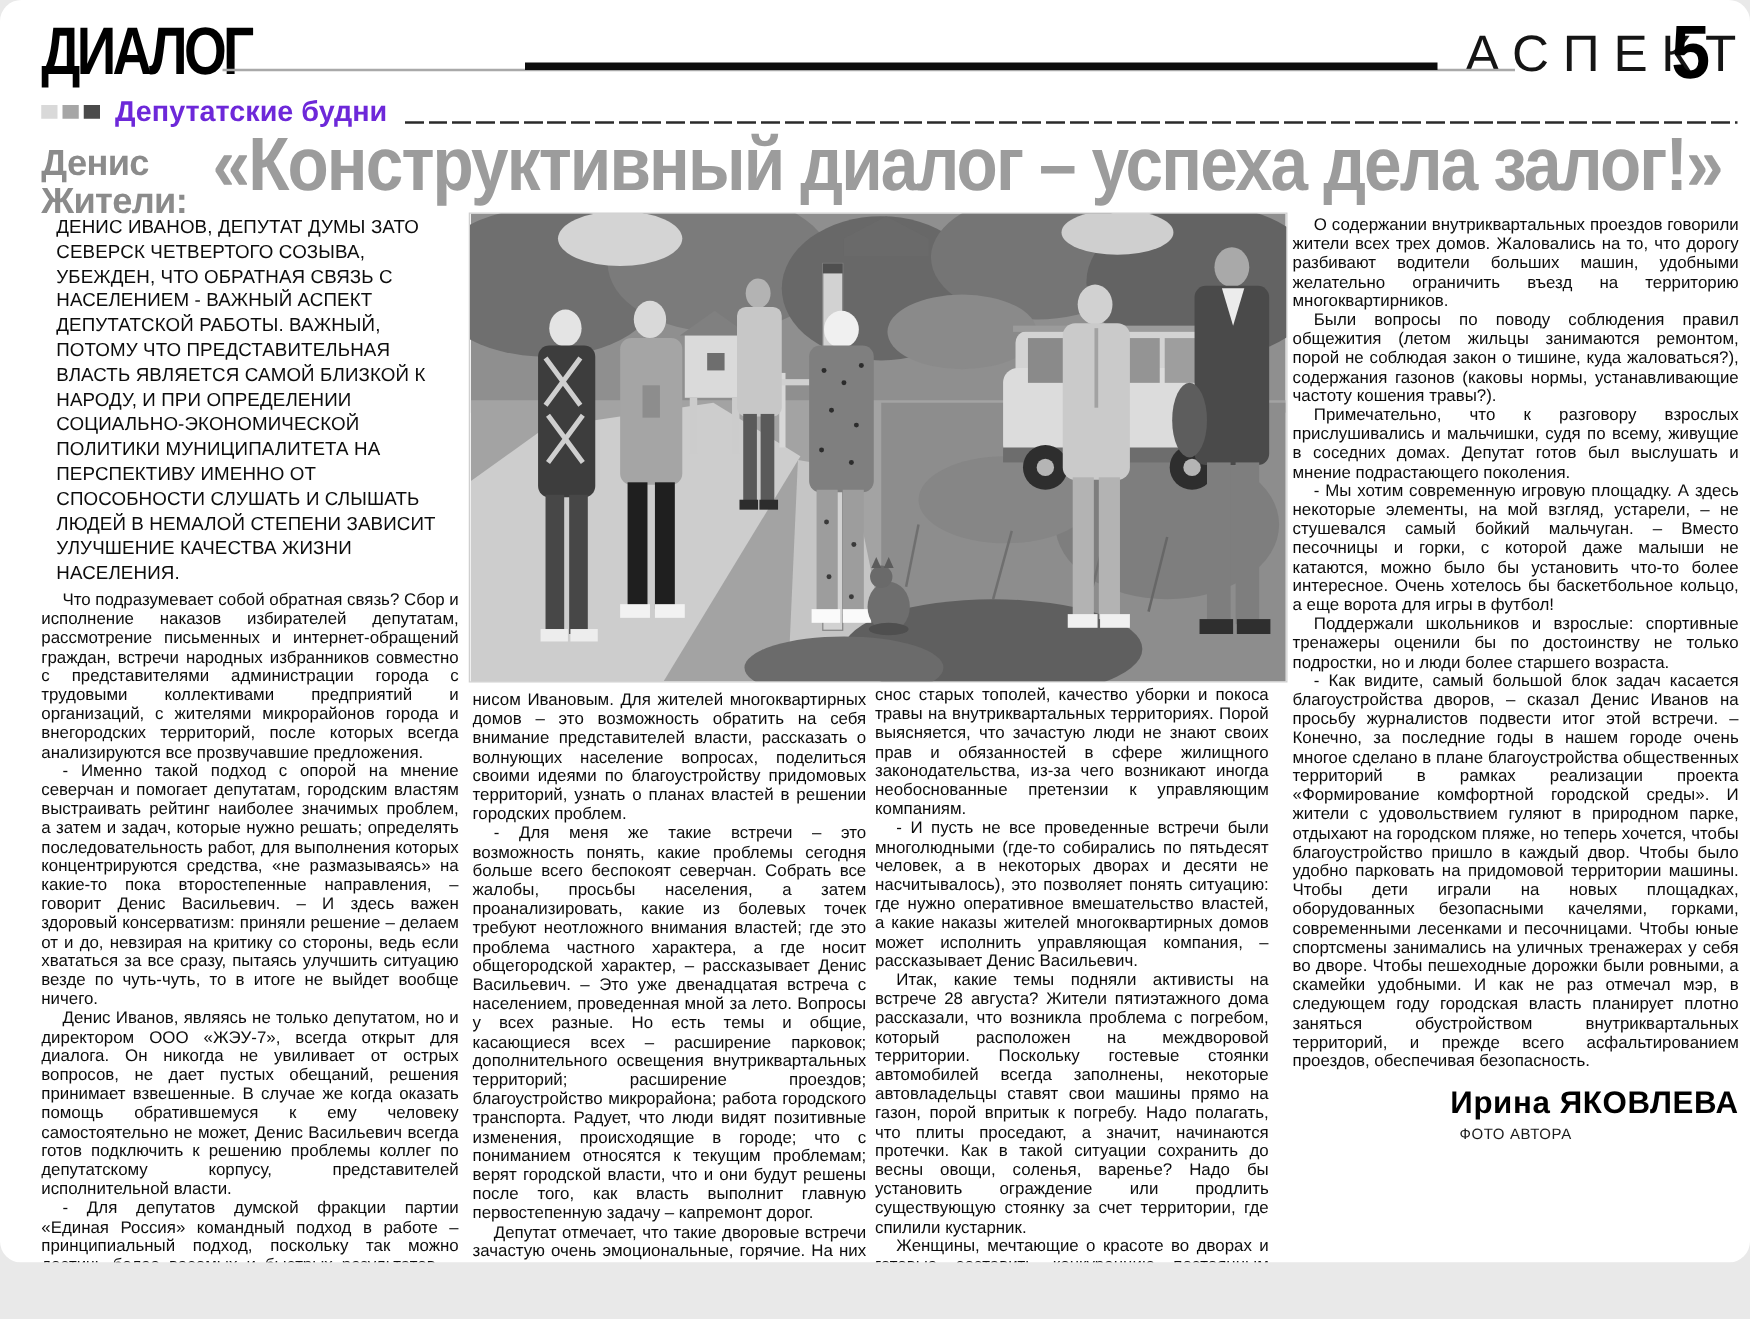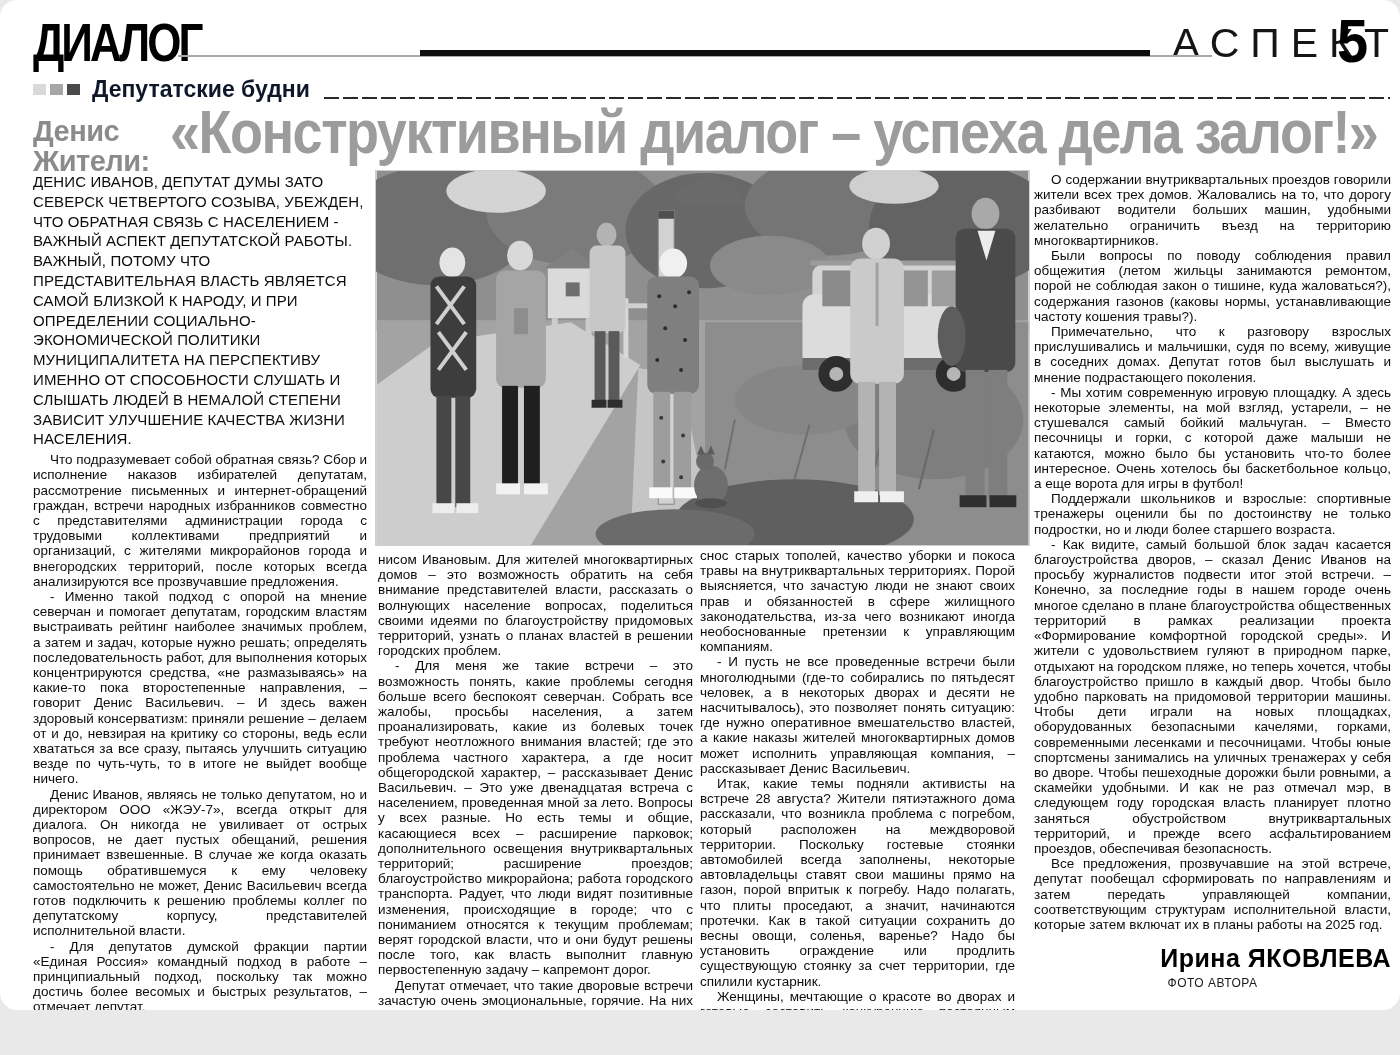--- a/index.html
+++ b/index.html
@@ -23,21 +23,21 @@
     position:absolute; left:1150px; top:16px; width:180px; text-align:right;
     font-family:"Liberation Serif", serif; font-weight:bold; font-size:15px; line-height:1.35; color:#101010;
   }
   .page-number {
     position:absolute; left:1337px; top:6px; font-size:56px; font-weight:bold;
     letter-spacing:-2px; transform:scaleY(1.08); transform-origin:top left; color:#000;
   }
   
   .kicker { position:absolute; left:33px; top:76px; width:1357px; display:flex; align-items:center; }
   .kicker .sq { width:13px; height:11px; margin-right:4px; }
-  .kicker-label { font-size:23px; font-weight:bold; margin:0 14px 0 8px; white-space:nowrap; color:#0f172a; }
+  .kicker-label { font-size:23px; font-weight:bold; margin:0 14px 0 8px; white-space:nowrap; color:#6d28d9; }
   .kicker-dash { flex:1; height:2px; align-self:flex-end; margin-bottom:4px;
     background:repeating-linear-gradient(to right,#2a2a2a 0 15px, transparent 15px 19px); }
   
   .speaker {
     position:absolute; left:33px; top:116px; font-size:29px; font-weight:bold;
     line-height:1.05; color:#8b8b8b; letter-spacing:-0.5px;
   }
   .main-title {
     position:absolute; left:170px; top:97px; font-size:54px; font-weight:bold;
     color:#9c9c9c; letter-spacing:-1.5px; white-space:nowrap;
@@ -45,21 +45,21 @@
   }
   
   .photo { position:absolute; left:375px; top:170px; width:655px; height:376px; border:1px solid #cfcfcf; }
   .photo svg { display:block; }
   
   .col { position:absolute; overflow:hidden; }
   .col-1 { left:33px;   top:172px; width:334px; height:883px; }
   .col-2 { left:378px;  top:536px; width:315px; height:507px;margin-top:16px; }
   .col-3 { left:700px;  top:548px; width:315px; height:507px; }
   .col-4 { left:1034px; top:172px; width:357px; height:883px; }
-  .lede  { font-size:15px; line-height:19.8px; letter-spacing:0.1px; color:#0c0c0c; margin-bottom:3px; }
+  .lede  { font-size:15px; line-height:19.8px; letter-spacing:0.1px; color:#0c0c0c; margin-bottom:3px;margin-left:12px; }
   .para  { font-size:13.5px; line-height:15.2px; text-align:justify; text-indent:17px; color:#0c0c0c; }
   .byline-author { text-align:right; font-size:25px; font-weight:bold; letter-spacing:0.5px; margin-top:12px; color:#000; }
   .byline-credit { text-align:center; font-size:12px; letter-spacing:0.5px; margin-top:3px; color:#1a1a1a; }
   
   .endmarks { position:absolute; left:641px; top:1046px; display:flex; gap:7px; }
   .endmarks .sq { width:17px; height:12px; background:#5a5a5a; }
 </style>
 </head>
 <body>
 
@@ -250,21 +250,20 @@
     <div class="para">Женщины, мечтающие о красоте во дворах и готовые составить конкуренцию постоянным участникам конкурса «Северский дворик», попросили весной завезти землю для обустройства цветников.</div>
   </div>
 
   <div class="col col-4">
     <div class="para">О содержании внутриквартальных проездов говорили жители всех трех домов. Жаловались на то, что дорогу разбивают водители больших машин, удобными желательно ограничить въезд на территорию многоквартирников.</div>
     <div class="para">Были вопросы по поводу соблюдения правил общежития (летом жильцы занимаются ремонтом, порой не соблюдая закон о тишине, куда жаловаться?), содержания газонов (каковы нормы, устанавливающие частоту кошения травы?).</div>
     <div class="para">Примечательно, что к разговору взрослых прислушивались и мальчишки, судя по всему, живущие в соседних домах. Депутат готов был выслушать и мнение подрастающего поколения.</div>
     <div class="para">- Мы хотим современную игровую площадку. А здесь некоторые элементы, на мой взгляд, устарели, – не стушевался самый бойкий мальчуган. – Вместо песочницы и горки, с которой даже малыши не катаются, можно было бы установить что-то более интересное. Очень хотелось бы баскетбольное кольцо, а еще ворота для игры в футбол!</div>
     <div class="para">Поддержали школьников и взрослые: спортивные тренажеры оценили бы по достоинству не только подростки, но и люди более старшего возраста.</div>
     <div class="para">- Как видите, самый большой блок задач касается благоустройства дворов, – сказал Денис Иванов на просьбу журналистов подвести итог этой встречи. – Конечно, за последние годы в нашем городе очень многое сделано в плане благоустройства общественных территорий в рамках реализации проекта «Формирование комфортной городской среды». И жители с удовольствием гуляют в природном парке, отдыхают на городском пляже, но теперь хочется, чтобы благоустройство пришло в каждый двор. Чтобы было удобно парковать на придомовой территории машины. Чтобы дети играли на новых площадках, оборудованных безопасными качелями, горками, современными лесенками и песочницами. Чтобы юные спортсмены занимались на уличных тренажерах у себя во дворе. Чтобы пешеходные дорожки были ровными, а скамейки удобными. И как не раз отмечал мэр, в следующем году городская власть планирует плотно заняться обустройством внутриквартальных территорий, и прежде всего асфальтированием проездов, обеспечивая безопасность.</div>
-    <div class="para">Все предложения, прозвучавшие на этой встрече, депутат пообещал сформировать по направлениям и затем передать управляющей компании, соответствующим структурам исполнительной власти, которые затем включат их в планы работы на 2025 год.</div>
     <div class="byline-author">Ирина ЯКОВЛЕВА</div>
     <div class="byline-credit">ФОТО АВТОРА</div>
   </div>
 
   <div class="endmarks">
     <div class="sq"></div>
     <div class="sq"></div>
   </div>
 
 </div>

